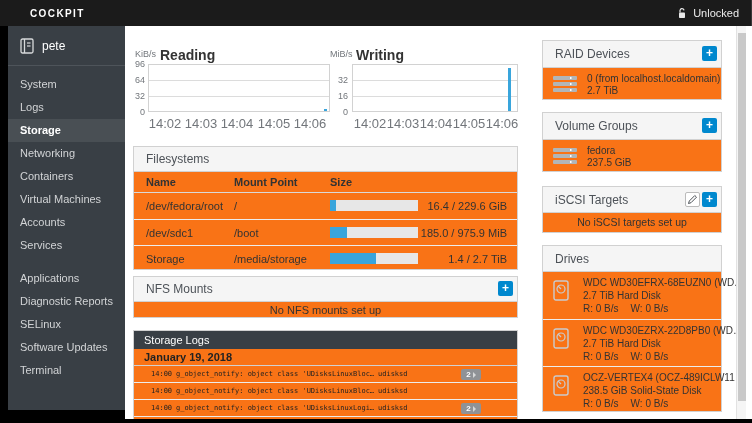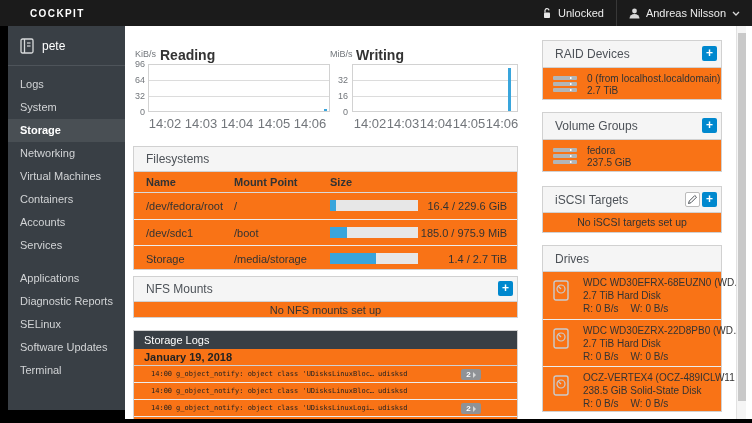--- a/index.html
+++ b/index.html
@@ -102,51 +102,41 @@
   <div class="logo">COCKPIT</div>
   <div class="topbar-right">
     <div class="tb-item">
       <svg width="10" height="11" viewBox="0 0 10 11">
           <path d="M3 4.5 V3 a2 2 0 0 1 4 -0.6" fill="none" stroke="#e8e8e8" stroke-width="1.2"></path>
           <rect x="2" y="4.5" width="6" height="5.5" rx="0.8" fill="#e8e8e8"></rect>
         </svg>
       <span>Unlocked</span>
     </div>
     <div class="tb-div"></div>
-    <div class="tb-item">
-      <svg width="11" height="11" viewBox="0 0 11 11">
-          <circle cx="5.5" cy="3" r="2.4" fill="#d8d8d8"></circle>
-          <path d="M0.5 10.5 a5 4.5 0 0 1 10 0 Z" fill="#d8d8d8"></path>
-        </svg>
-      <span>Andreas Nilsson</span>
-      <svg width="8" height="5" viewBox="0 0 8 5">
-          <path d="M1 1 L4 4 L7 1" stroke="#d8d8d8" fill="none" stroke-width="1.3"></path>
-        </svg>
-    </div>
   </div>
 </header>
 
 <nav class="sidebar">
   <div class="host">
     <svg width="14" height="16" viewBox="0 0 14 16">
         <rect x="1" y="1" width="12" height="14" rx="1.5" fill="none" stroke="#d8dadb" stroke-width="1.3"></rect>
         <line x1="4.5" y1="1" x2="4.5" y2="15" stroke="#d8dadb" stroke-width="1.3"></line>
         <line x1="7" y1="5" x2="10.5" y2="5" stroke="#d8dadb" stroke-width="1.2"></line>
         <line x1="7" y1="8" x2="10.5" y2="8" stroke="#d8dadb" stroke-width="1.2"></line>
       </svg>
     <span>pete</span>
   </div>
   <div class="side-sep"></div>
   <div class="menu">
+    <div class="nav-item">System</div>
     <div class="nav-item">Logs</div>
-    <div class="nav-item">System</div>
     <div class="nav-item active">Storage</div>
     <div class="nav-item">Networking</div>
+    <div class="nav-item">Containers</div>
     <div class="nav-item">Virtual Machines</div>
-    <div class="nav-item">Containers</div>
     <div class="nav-item">Accounts</div>
     <div class="nav-item">Services</div>
     <div class="nav-item gap">Applications</div>
     <div class="nav-item">Diagnostic Reports</div>
     <div class="nav-item">SELinux</div>
     <div class="nav-item">Software Updates</div>
     <div class="nav-item">Terminal</div>
   </div>
 </nav>
 

